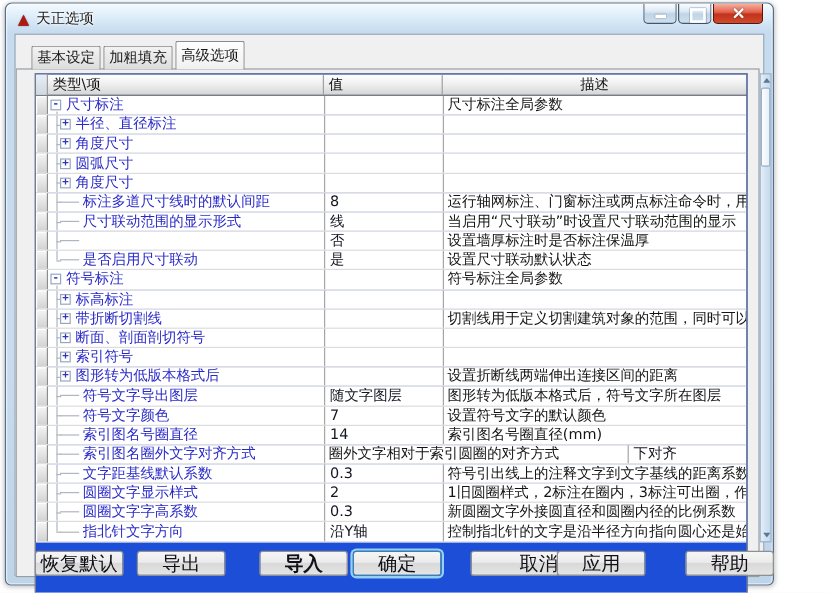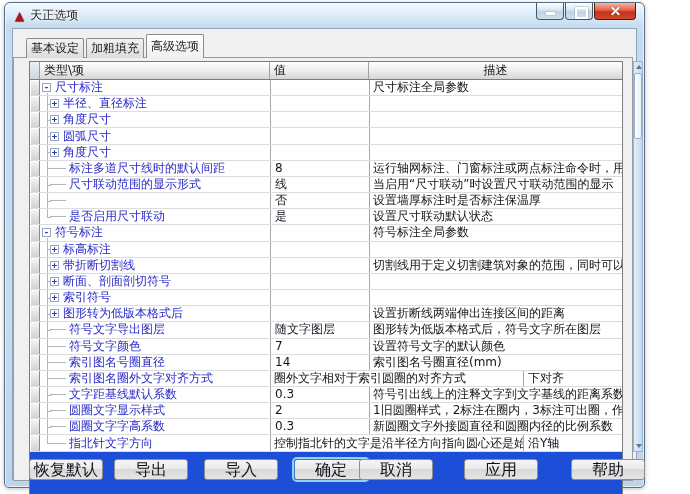--- a/index.html
+++ b/index.html
@@ -347,36 +347,36 @@
               <div class="cell val">0.3</div>
               <div class="cell desc">新圆圈文字外接圆直径和圆圈内径的比例系数</div>
             </div>
             <div class="trow last">
               <div class="sel"></div>
               <div class="cell name">
                 <span class="conn"></span>
                 <span class="dash"></span>
                 <span class="lbl">指北针文字方向</span>
               </div>
+              <div class="cell val">沿Y轴</div>
               <div class="cell desc">控制指北针的文字是沿半径方向指向圆心还是始</div>
-              <div class="cell val">沿Y轴</div>
             </div>
           </div>
       </div>
 
       <div id="vscroll">
         <div class="sb-tri sb-up"></div>
         <div id="sb-thumb"></div>
         <div class="sb-tri sb-down"></div>
       </div>
 
       <div id="btnrow">
           <button class="btn" style="left: 16px;">恢复默认</button>
           <button class="btn" style="left: 101px;">导出</button>
-          <button class="btn" style="left: 191px;">导入</button>
+          <button class="btn" style="left: 203px; font-weight: bold;">导入</button>
           <button class="btn default" style="left: 281px;">确定</button>
-          <button class="btn" style="left: 346px;">取消</button>
+          <button class="btn" style="left: 379px; text-align: right;">取消</button>
           <button class="btn" style="left: 451px;">应用</button>
           <button class="btn" style="left: 535px; margin-left: 23px;">帮助</button>
         </div>
     </div>
   </div>
 </div>
 
 </body></html>

